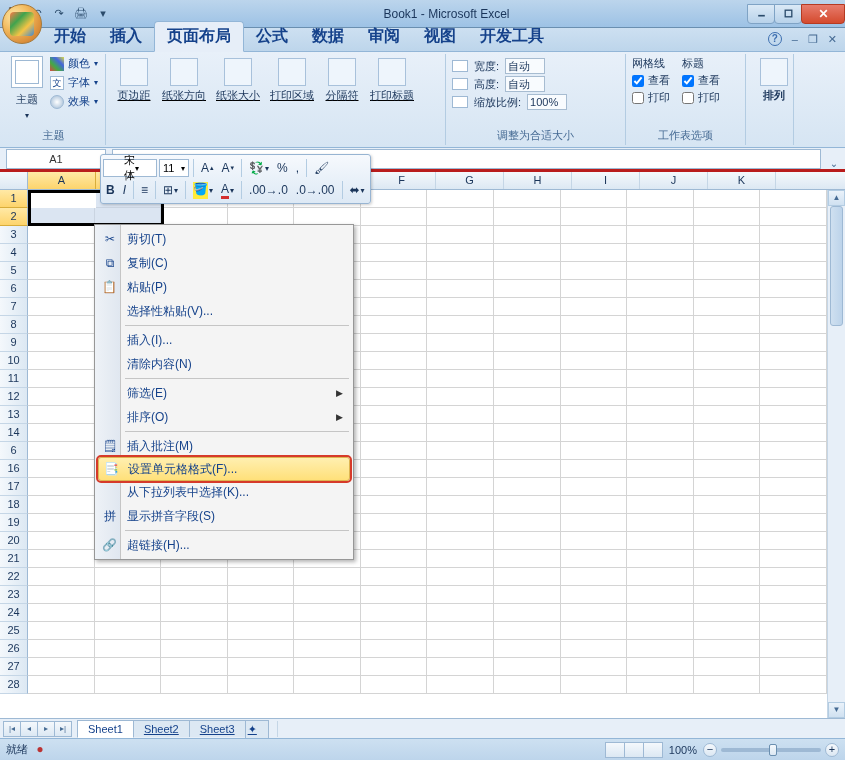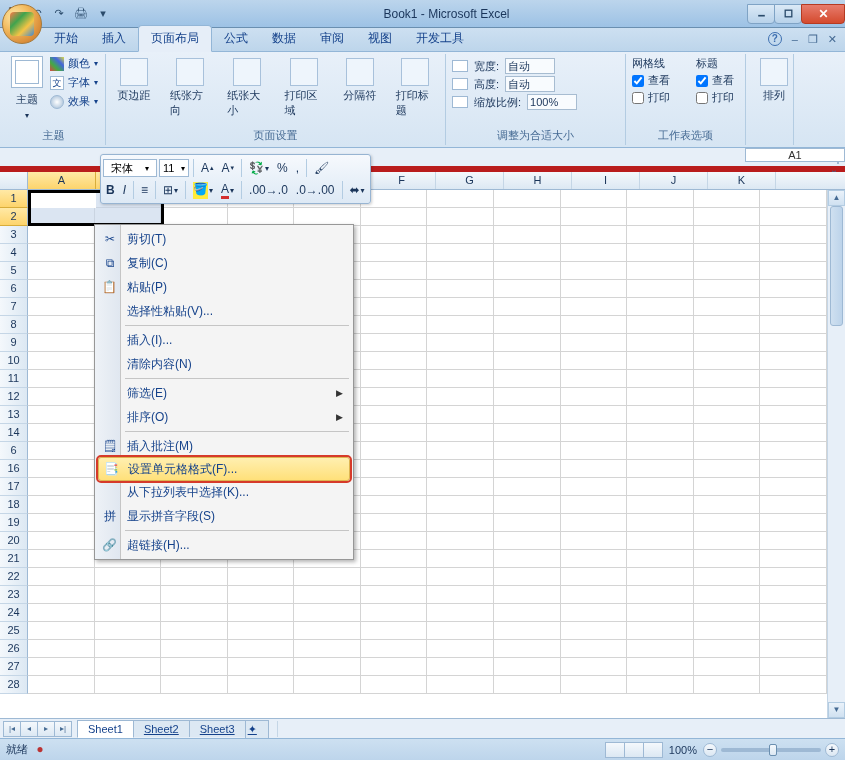--- a/index.html
+++ b/index.html
@@ -22,70 +22,70 @@
   .win-btn svg { width:11px; height:11px; }
 
   
   .ribbon-tabs {
     height: 24px; background: linear-gradient(#cde0f1,#bdd5eb);
     display: flex; align-items:flex-end; padding-left: 42px; position:relative;
     border-bottom:1px solid #93b6d7;
   }
   .office-btn { position:absolute; left:2px; top:-24px; width:40px; height:40px; border-radius:50%; background:radial-gradient(circle at 30% 30%, #ffe8a6,#f1b85c 40%,#c76a1d); border:1px solid #a67a3b; display:flex; align-items:center; justify-content:center;}
   .office-btn-inner{width:24px;height:24px;border-radius:4px;background:linear-gradient(135deg,#ff7b47,#3fa34e 33%,#f6c445 66%,#4188d3);}
-  .tab { padding: 4px 12px 4px; font-size:12px; color:#15428b; cursor:default;}
+  .tab { padding: 4px 12px 4px; font-size:16px; color:#15428b; cursor:default;font-weight:bold;}
   .tab.active { background:#e6eef8; border:1px solid #93b6d7; border-bottom:1px solid #e6eef8; border-top-left-radius:4px; border-top-right-radius:4px; margin-bottom:-1px;}
   .ribbon-tabs-right { position:absolute; right:8px; top:4px; display:flex; gap:10px; align-items:center;}
   .help-icon { width:14px; height:14px; border-radius:50%; border:1px solid #3d6fb0; color:#3d6fb0; font-size:10px; line-height:12px; text-align:center; font-weight:bold;}
 
   
   .ribbon {
     height: 96px; background:linear-gradient(#e8f0f9,#d6e5f3); border-bottom:1px solid #93b6d7;
     display:flex; padding:2px;
   }
   .ribbon-group { border-right:1px solid #b3cce2; padding:2px 6px; display:flex; flex-direction:column; justify-content:space-between;}
   .ribbon-group-label { font-size:11px; color:#456a93; text-align:center; padding-top:2px;}
   .rg-themes { width:104px; }
   .rg-themes-body { display:flex; gap:4px;}
   .theme-big { width:38px; display:flex; flex-direction:column; align-items:center; font-size:11px; color:#1a355a; gap:4px;}
   .theme-icon { width:32px; height:32px; border:1px solid #9eb9d4; background:#fff; position:relative;}
   .theme-small-col { display:flex; flex-direction:column; gap:4px; font-size:11px; color:#15428b;}
   .theme-small-row { display:flex; align-items:center; gap:4px;}
   .color-swatch{width:14px;height:14px;}
   .rg-pagesetup { width:340px;}
-  .rg-pagesetup-body{display:flex; gap:10px;}
+  .rg-pagesetup-body{display:flex; gap:2px;text-decoration:underline;}
   .big-btn { display:flex; flex-direction:column; align-items:center; font-size:11px; color:#1a355a; padding:2px 4px; gap:2px; min-width:44px;}
   .big-btn .bicon{width:28px;height:28px;border:1px solid #a8c1db;background:#eef5fc;}
   .rg-scale { width:180px;}
   .rg-scale-body{display:flex;flex-direction:column;gap:2px;font-size:11px;color:#1a355a;padding-top:2px;}
   .scale-row{display:flex;align-items:center;gap:6px;}
   .scale-row .sicon{width:16px;height:12px;border:1px solid #9eb9d4;background:#fff;}
-  .scale-row .sval{width:50px;height:16px;border:1px solid #a7bcd1;background:#f8fbfe;font-size:11px;padding:0 2px;display:flex;align-items:center;}
+  .scale-row .sval{width:40px;height:16px;border:1px solid #a7bcd1;background:#f8fbfe;font-size:11px;padding:0 2px;display:flex;align-items:center;}
   .rg-sheet { width:120px;}
-  .rg-sheet-body{display:flex;gap:26px;font-size:11px;color:#1a355a;}
+  .rg-sheet-body{display:flex;gap:12px;font-size:11px;color:#1a355a;}
   .sheet-col{display:flex;flex-direction:column;gap:2px;}
   .cb{display:flex;align-items:center;gap:4px;}
   .cb input{width:12px;height:12px;}
-  .rg-arrange{width:48px;}
+  .rg-arrange{width:48px;font-weight:bold;}
 
   
-  .namebox-row { height:24px; border-bottom:6px solid #b91c1c; display:flex; align-items:flex-end; background:#e7eff8; position:relative;flex-direction:column;}
+  .namebox-row { height:24px; border-bottom:3px solid #b91c1c; display:flex; align-items:flex-end; background:#e7eff8; position:relative;}
   .namebox { width:100px; height:20px; border:1px solid #9eb9d4; background:#fff; margin-left:6px; font-size:11px; display:flex; align-items:center; justify-content:center; color:#333;}
   .formula-input { flex:1; height:20px; border:1px solid #9eb9d4; background:#fff; margin:0 6px;}
   .expand-icon {width:14px;text-align:center;font-size:10px;color:#456a93;margin-right:4px;}
 
   
   .mini-toolbar {
     position:absolute; left:100px; top:154px; z-index:50;
     background:linear-gradient(#f6f9fd,#dde9f5); border:1px solid #97b4d2; border-radius:3px;
     padding:2px; box-shadow:1px 1px 3px rgba(0,0,0,0.2);
   }
   .mt-row{display:flex;align-items:center;gap:2px;height:22px;}
   .mt-item{padding:0 3px;font-size:12px;color:#1a355a;display:flex;align-items:center;gap:1px;height:20px;}
-  .mt-font{width:54px;height:18px;border:1px solid #9eb9d4;background:#fff;font-size:11px;padding:0 7px;display:flex;align-items:center;}
+  .mt-font{width:54px;height:18px;border:1px solid #9eb9d4;background:#fff;font-size:11px;padding:0 20px;display:flex;align-items:center;}
   .mt-size{width:30px;height:18px;border:1px solid #9eb9d4;background:#fff;font-size:11px;padding:0 3px;display:flex;align-items:center;}
   .mt-sep{width:1px;height:18px;background:#b3cce2;margin:0 2px;}
   .mt-b{font-weight:bold;} .mt-i{font-style:italic;}
 
   
   .grid-area { position:relative; height:546px; overflow:hidden;}
   .col-headers { height:18px; display:flex; background:linear-gradient(#f4f8fc,#dce8f3); border-bottom:1px solid #9eb9d4;}
   .corner { width:28px; border-right:1px solid #9eb9d4; background:linear-gradient(#f4f8fc,#dce8f3);}
   .col-h { width:68px; border-right:1px solid #c5d6e6; font-size:11px; text-align:center; line-height:17px; color:#1a355a;}
   .col-h.sel{background:linear-gradient(#ffe9a6,#fdd46c);border-right-color:#d8ad3b;}
@@ -241,21 +241,20 @@
         </div>
       <div class="big-btn">
           <div class="bicon"></div>
           <span>分隔符</span>
         </div>
       <div class="big-btn">
           <div class="bicon"></div>
           <span>打印标题</span>
         </div>
     </div>
-    <div class="ribbon-group-label">页面设置</div>
   </div>
 
   <div class="ribbon-group rg-scale">
     <div class="rg-scale-body">
       <div class="scale-row">
           <div class="sicon"></div>
           <span>宽度:</span>
           <div class="sval">自动</div>
         </div>
       <div class="scale-row">

